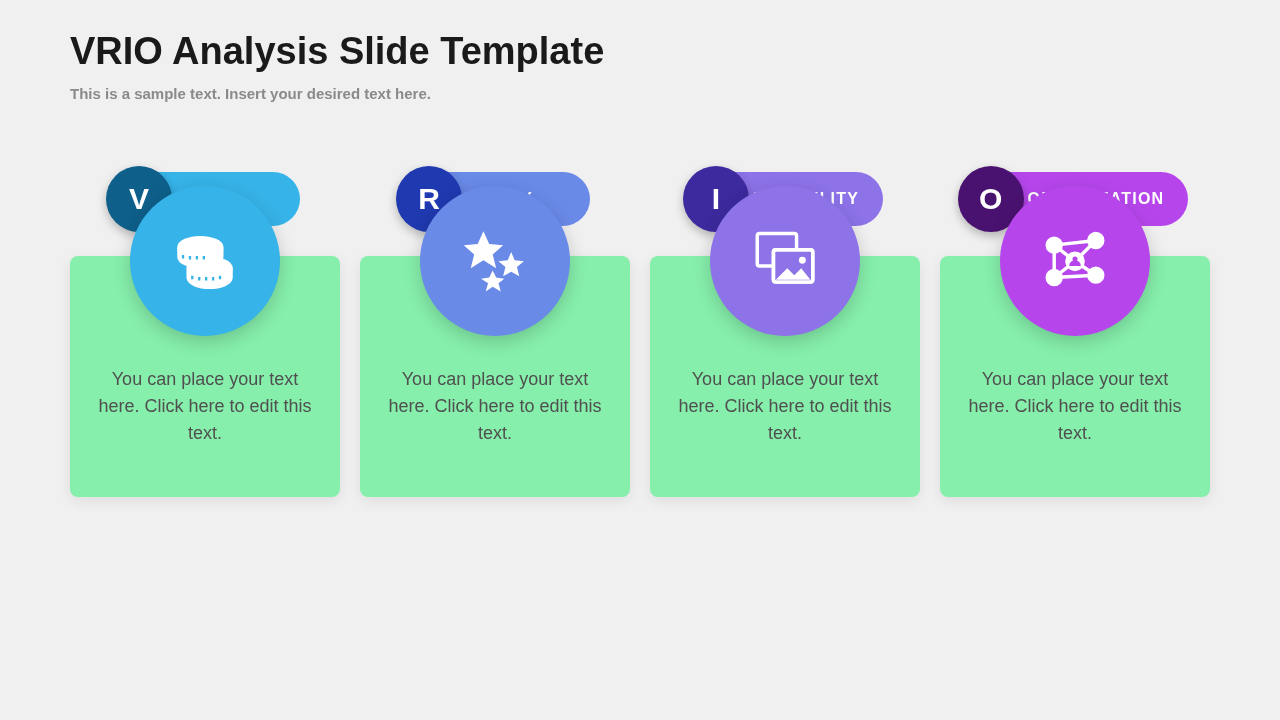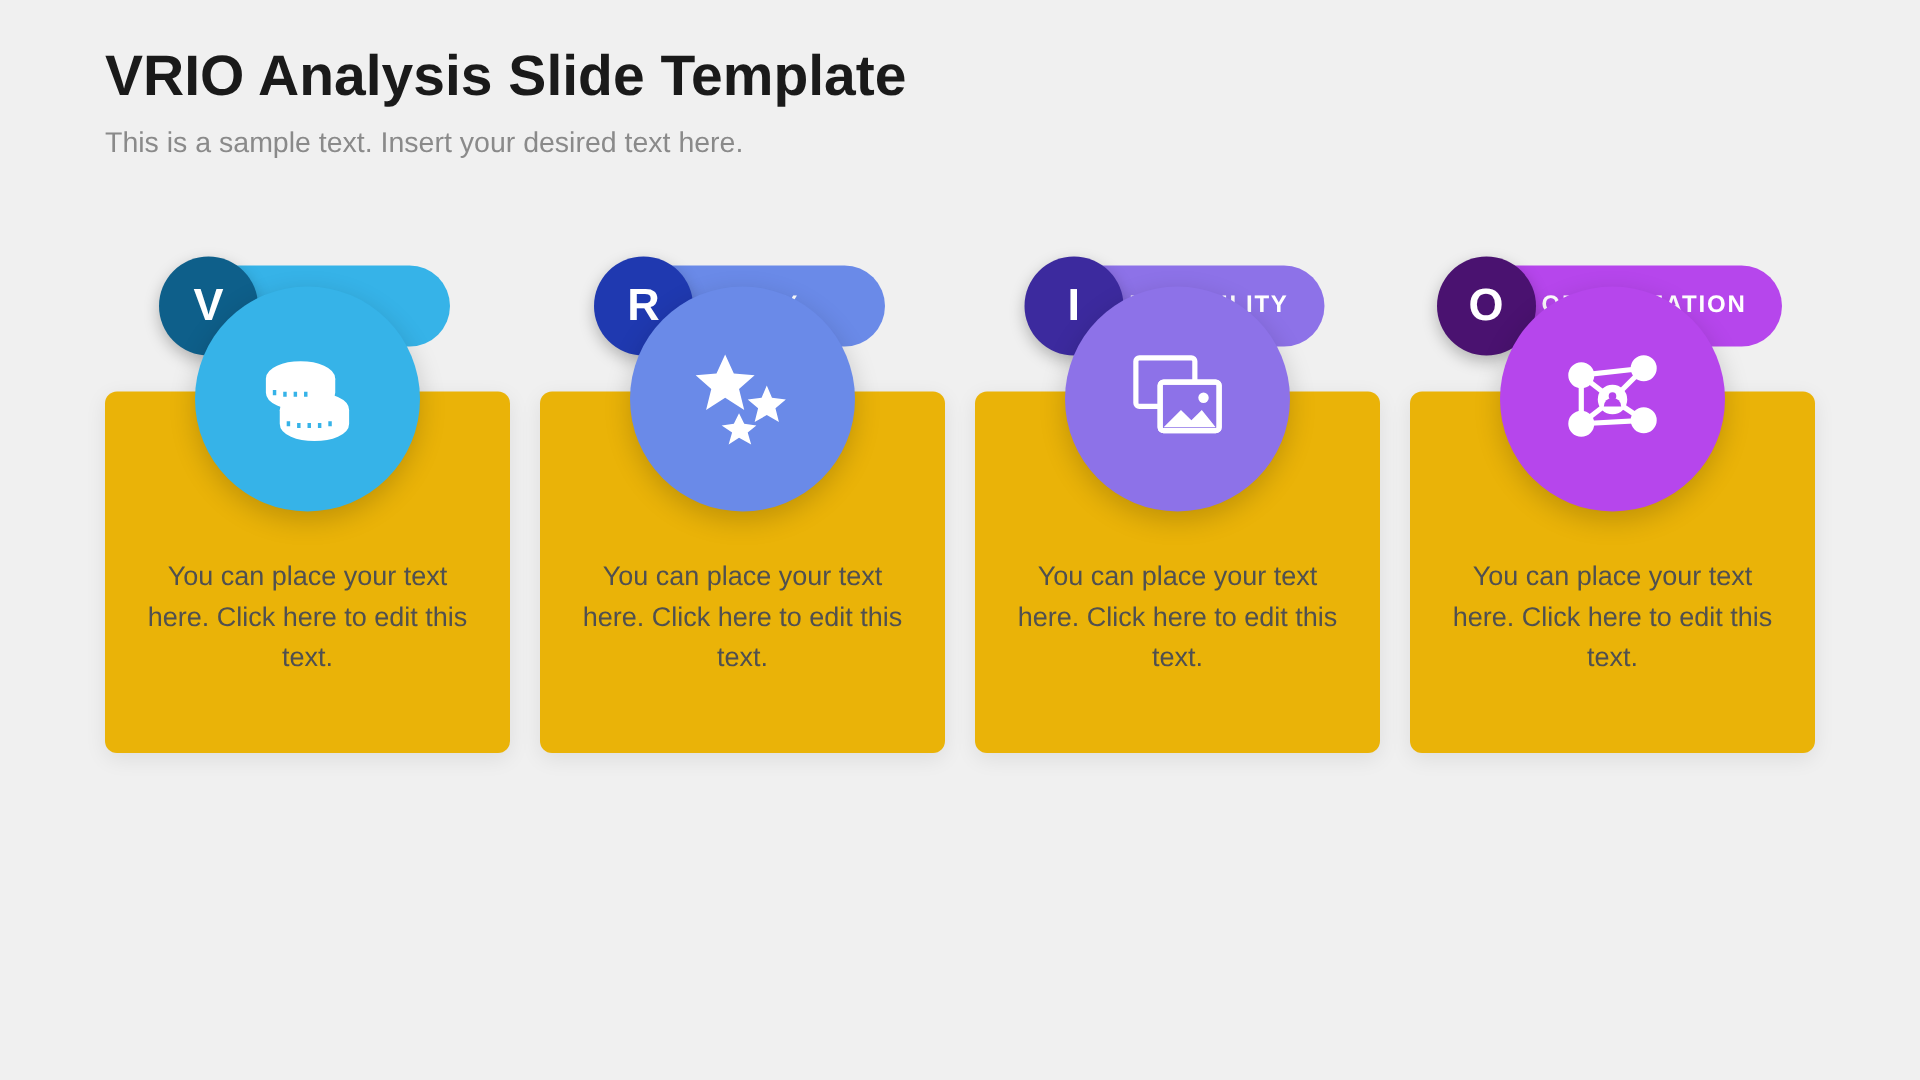--- a/index.html
+++ b/index.html
@@ -10,23 +10,23 @@
     padding: 30px 70px;
     overflow: hidden;
   }
   .title {
     font-size: 38px;
     font-weight: 700;
     color: #1a1a1a;
     margin-bottom: 12px;
   }
   .subtitle {
-    font-size: 19px;
+    font-size: 15px;
     color: #8a8a8a;
-    font-weight: 400;
+    font-weight: 700;
     margin-bottom: 70px;
   }
   .columns {
     display: flex;
     gap: 20px;
     justify-content: space-between;
   }
   .col {
     flex: 1;
     display: flex;
@@ -60,21 +60,21 @@
     box-shadow: 0 4px 10px rgba(0,0,0,0.25);
   }
   .pill-label {
     color: #fff;
     font-weight: 700;
     font-size: 16px;
     letter-spacing: 1.2px;
     white-space: nowrap;
   }
   .card {
-    background: #eab308;
+    background: #86efac;
     width: 100%;
     border-radius: 8px;
     box-shadow: 0 4px 14px rgba(0,0,0,0.08);
     padding: 110px 22px 50px 22px;
     position: relative;
     text-align: center;
   }
   .big-circle {
     position: absolute;
     top: -70px;

